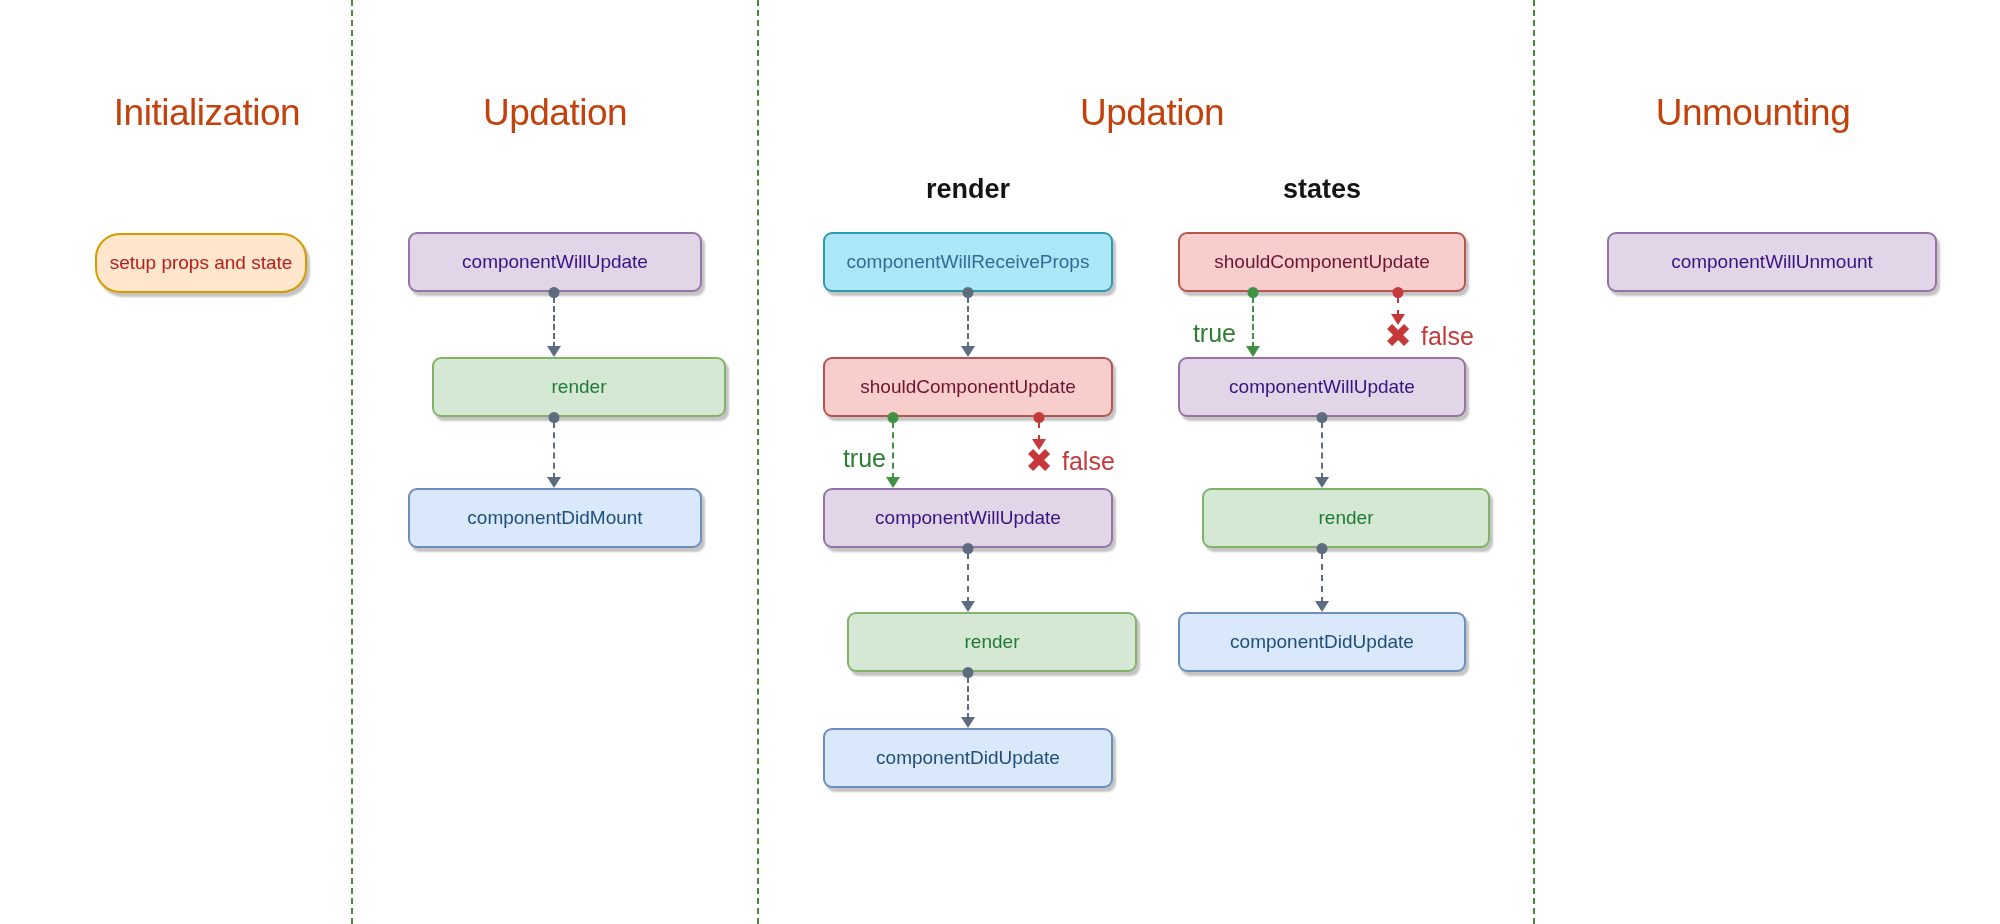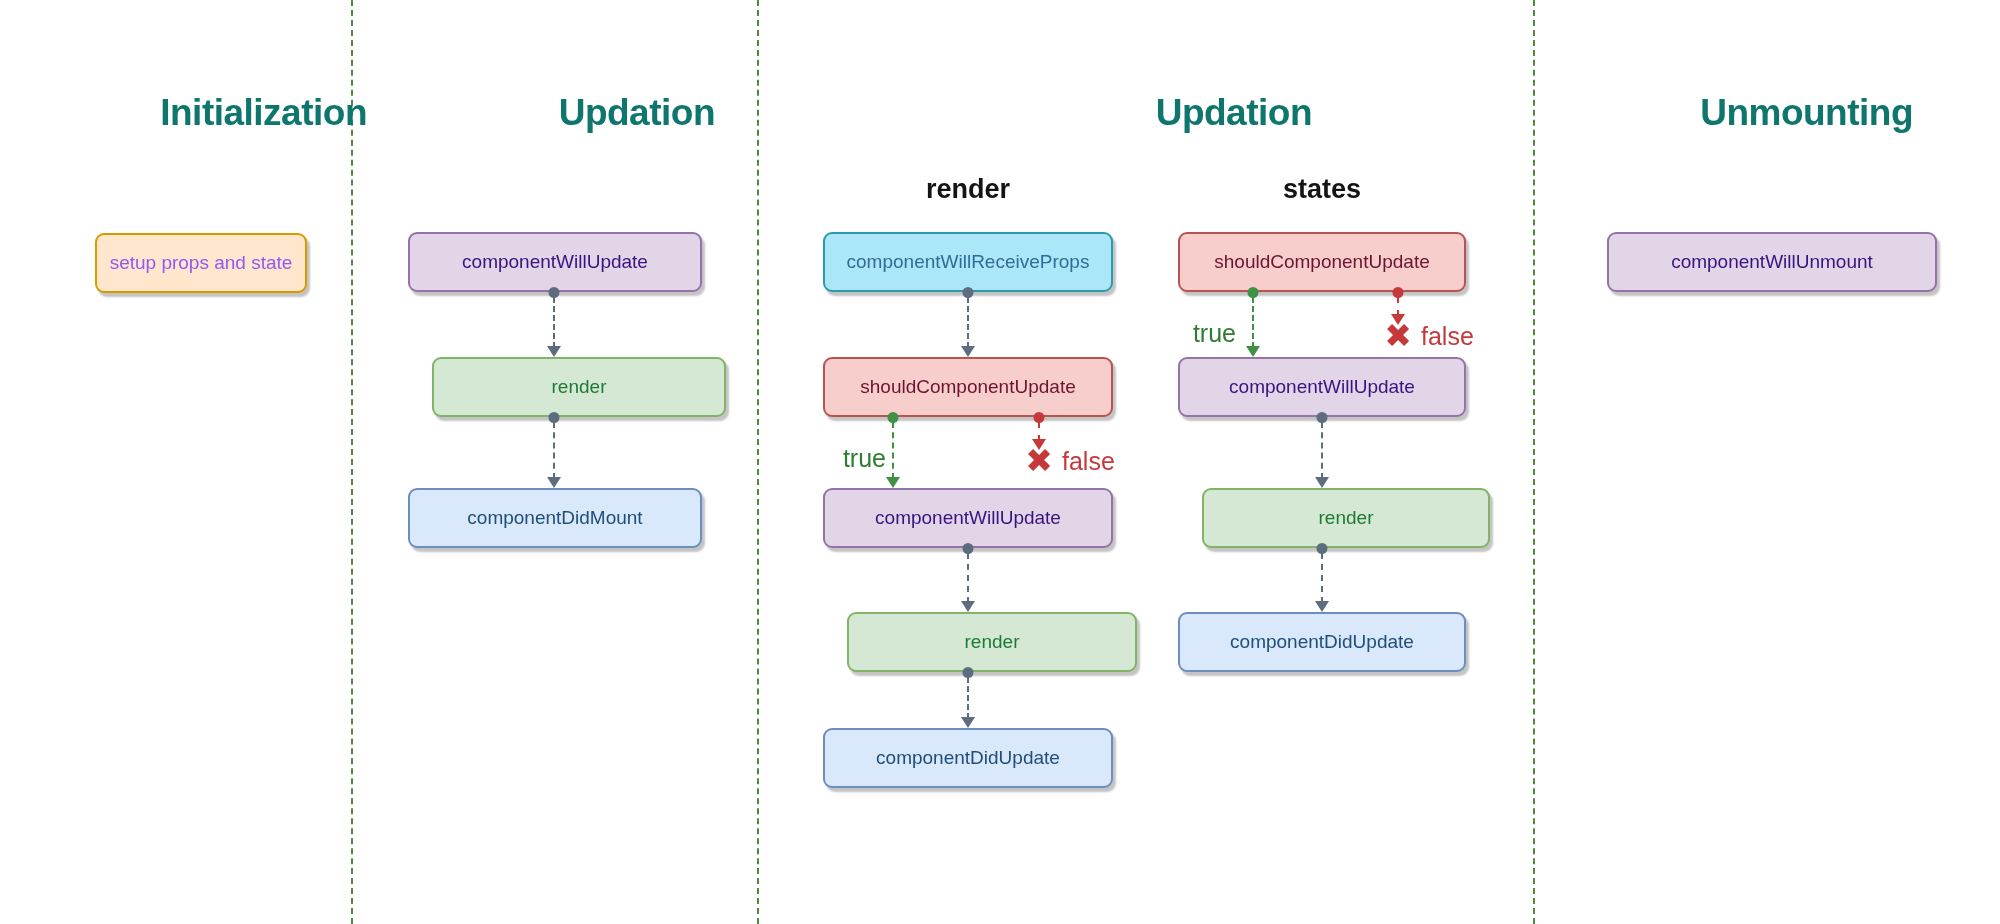--- a/index.html
+++ b/index.html
@@ -5,35 +5,35 @@
   html,body{margin:0;padding:0;background:#ffffff;}
   .canvas{
     position:relative;width:2000px;height:924px;background:#ffffff;overflow:hidden;
     font-family:"Liberation Sans","DejaVu Sans",sans-serif;
   }
   .divider{
     position:absolute;top:0;bottom:0;width:0;
     border-left:2px dashed #4e8a3c;
   }
   .section-title{
-    position:absolute;width:320px;text-align:right;
-    font-size:37px;font-weight:700;color:#0f766e;letter-spacing:-0.5px;
+    position:absolute;width:320px;text-align:center;
+    font-size:37px;font-weight:400;color:#c2410c;letter-spacing:-0.5px;
   }
   .sub-header{
     position:absolute;width:220px;text-align:center;
     font-size:27px;font-weight:600;color:#141414;
   }
   .node{
     position:absolute;height:60px;border-radius:9px;border:2px solid;
     display:flex;align-items:center;justify-content:center;
     font-size:19px;box-sizing:border-box;
     box-shadow:3px 4px 2px rgba(125,125,125,0.45);
     white-space:nowrap;
   }
-  .box-orange{background:#ffe6cc;border-color:#d79b00;color:#8b5cf6;}
+  .box-orange{background:#ffe6cc;border-color:#d79b00;color:#b91c1c;border-radius:25px;}
   .box-purple{background:#e1d5e7;border-color:#9673a6;color:#3a1380;}
   .box-cyan  {background:#ace7f9;border-color:#2e9ba8;color:#2e6d96;}
   .box-red   {background:#f8cecc;border-color:#b85450;color:#6b1430;}
   .box-green {background:#d5e8d4;border-color:#82b366;color:#1e7a35;margin-left:24px;}
   .box-blue  {background:#dae8fc;border-color:#6c8ebf;color:#1f4e79;}
 
   .connector{position:absolute;width:14px;margin-left:-7px;z-index:5;}
   .connector .dot{
     position:absolute;top:0;left:50%;width:11px;height:11px;border-radius:50%;
     transform:translateX(-50%);

